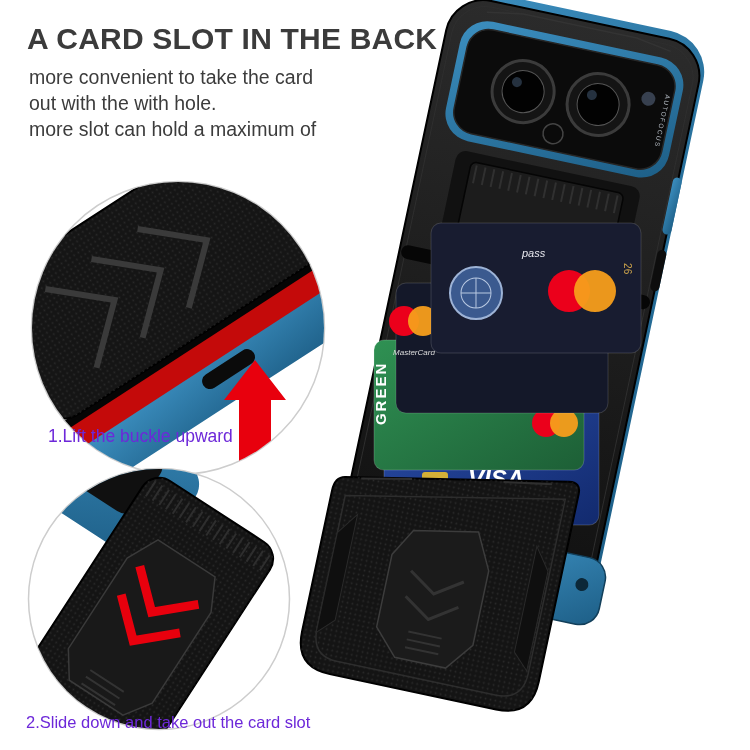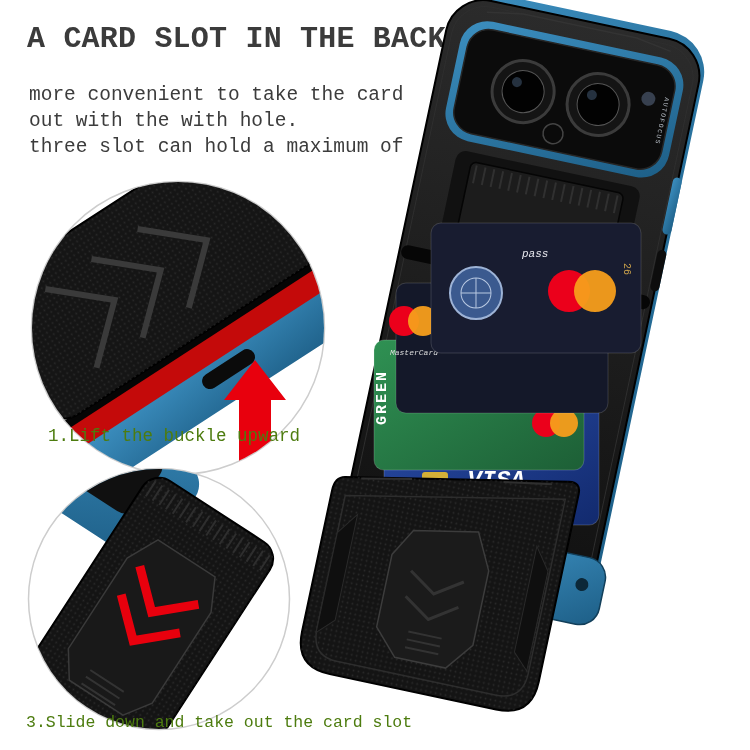--- a/index.html
+++ b/index.html
@@ -3,53 +3,53 @@
 <meta charset="utf-8">
 <style>
   * { margin:0; padding:0; box-sizing:border-box; }
   html,body { width:750px; height:750px; }
   body {
     background:#ffffff;
     font-family:"Liberation Sans", sans-serif;
     position:relative;
     overflow:hidden;
   }
-  .canvas { position:absolute; inset:0; background:#fff; overflow:hidden;font-family:Liberation Mono, monospace; }
+  .canvas { position:absolute; inset:0; background:#fff; overflow:hidden; }
   .title {
     position:absolute; left:27px; top:22px;
     font-size:30px; font-weight:bold; color:#3b3b3b; letter-spacing:.2px;
     white-space:nowrap;
   }
   .desc {
     position:absolute; left:29px; top:64px;
-    font-size:19.5px; color:#3c3c3c; line-height:26px;margin-top:18px;
+    font-size:19.5px; color:#3c3c3c; line-height:26px;
   }
   .desc span { display:block; }
-  .caption { position:absolute; color:#4d7c0f; white-space:nowrap; }
+  .caption { position:absolute; color:#6d28d9; white-space:nowrap; }
   .caption-1 { left:48px; top:426px; font-size:17.5px; }
   .caption-2 { left:26px; top:713px; font-size:16.5px; }
   .main-case {
     position:absolute; left:390px; top:6px; width:340px; height:724px;
     transform:rotate(12deg); transform-origin:190px 20px;
   }
   .inset-1 { position:absolute; left:28px; top:178px; width:300px; height:300px; }
   .inset-2 { position:absolute; left:24px; top:464px; width:270px; height:270px; }
   svg { display:block; }
 </style>
 </head>
 <body>
 
 <div class="canvas">
 
   <h1 class="title">A CARD SLOT IN THE BACK</h1>
 
   <p class="desc">
     <span>more convenient to take the card</span>
     <span>out with the with hole.</span>
-    <span>three slot can hold a maximum of</span>
+    <span>more slot can hold a maximum of</span>
   </p>
 
   <div class="main-case">
     <svg width="340" height="724" viewBox="0 0 340 724">
       <defs>
         <linearGradient id="bgA" x1="0" y1="0" x2="1" y2="1">
           <stop offset="0" stop-color="#3c8fc0"></stop>
             <stop offset="1" stop-color="#1d5e86"></stop>
         </linearGradient>
         <linearGradient id="caseA" x1="0" y1="0" x2="0" y2="1">
@@ -221,15 +221,15 @@
           <path d="M 102,86 L 170,86 L 186,118 L 186,226 L 168,252 L 104,252 L 86,226 L 86,118 Z" fill="#191919" stroke="#3a3a3a" stroke-width="1.5"></path>
           <g>
             <path d="M 101,118 L 136,150 L 171,118" stroke="#e8000d" stroke-width="9" fill="none"></path>
             <path d="M 101,152 L 136,184 L 171,152" stroke="#e8000d" stroke-width="9" fill="none"></path>
           </g>
           <path d="M 116,232 H 156 M 116,240 H 156 M 116,248 H 156" stroke="#333" stroke-width="2"></path>
         </g>
       </g>
     </svg>
   </div>
-  <div class="caption caption-2">3.Slide down and take out the card slot</div>
+  <div class="caption caption-2">2.Slide down and take out the card slot</div>
 
 </div>
 
 </body></html>

